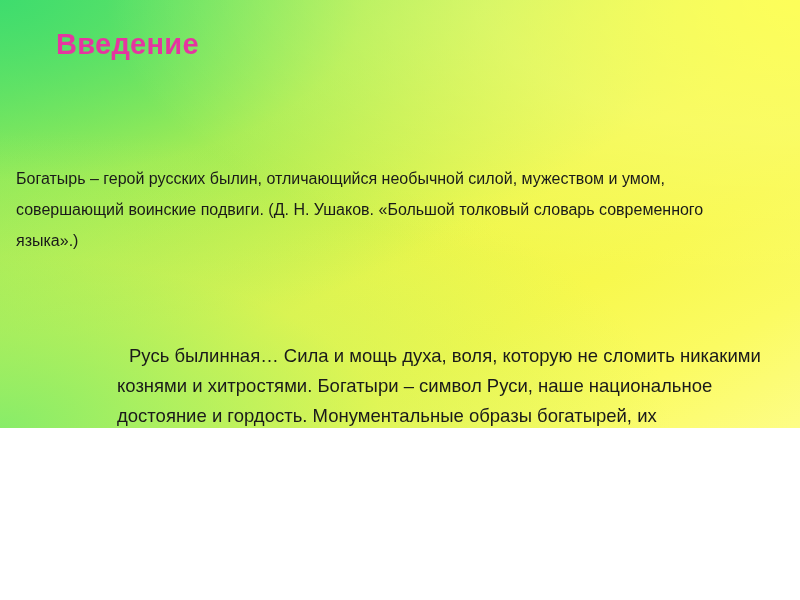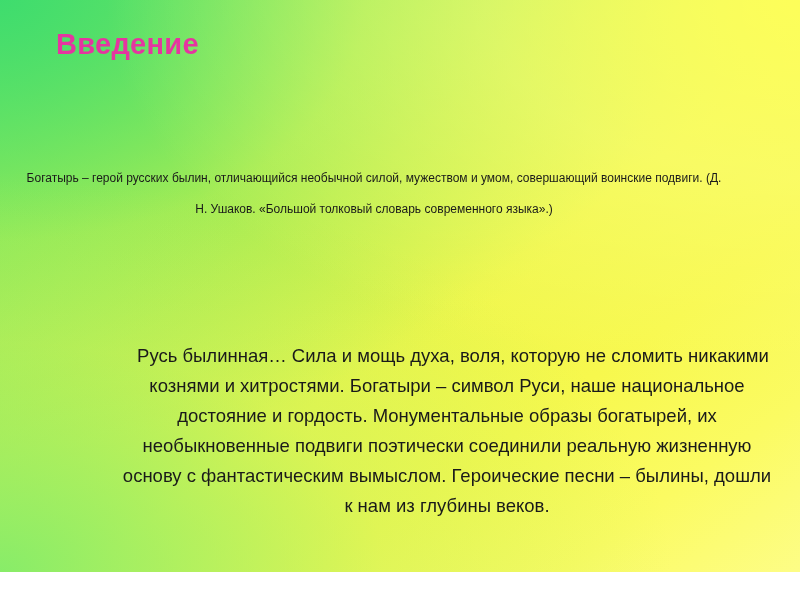--- a/index.html
+++ b/index.html
@@ -8,33 +8,32 @@
   }
   body {
     width: 800px;
     height: 600px;
     overflow: hidden;
     font-family: "Liberation Sans", sans-serif;
   }
   .slide {
     position: relative;
     width: 800px;
-    height: 572px;
+    height: 428px;
     box-sizing: border-box;
     background:
       linear-gradient(to bottom right,
         #57e06a 0%,
         #8ce85a 18%,
         #c6ef4e 38%,
         #eef64a 55%,
         #f7f84d 70%,
         #fbfb62 85%,
         #fdfd86 100%);
     overflow: hidden;
-    text-align: center;
   }
   .slide::before {
     content: "";
     position: absolute;
     inset: 0;
     background:
       radial-gradient(140% 110% at 100% 0%, rgba(255,255,90,0.95) 0%, rgba(255,255,120,0.55) 28%, rgba(255,255,150,0.0) 62%),
       radial-gradient(120% 100% at 0% 100%, rgba(120,235,110,0.85) 0%, rgba(180,240,100,0.35) 40%, rgba(255,255,140,0) 70%),
       radial-gradient(130% 120% at 0% 0%, rgba(60,220,110,0.9) 0%, rgba(140,235,90,0.35) 35%, rgba(240,250,120,0) 65%);
     pointer-events: none;
@@ -49,24 +48,24 @@
     position: absolute;
     left: 56px;
     top: 28px;
     font-size: 29px;
     font-weight: bold;
     color: #e535a0;
     letter-spacing: 0.3px;
   }
   .para-def {
     position: absolute;
-    left: 24px;
+    left: 16px;
     top: 163px;
     width: 700px;
-    font-size: 12px;
+    font-size: 16px;
     line-height: 31px;
     color: #1a1a1a;
   }
   .para-body {
     position: absolute;
     left: 117px;
     top: 341px;
     width: 660px;
     font-size: 18.5px;
     line-height: 30px;

